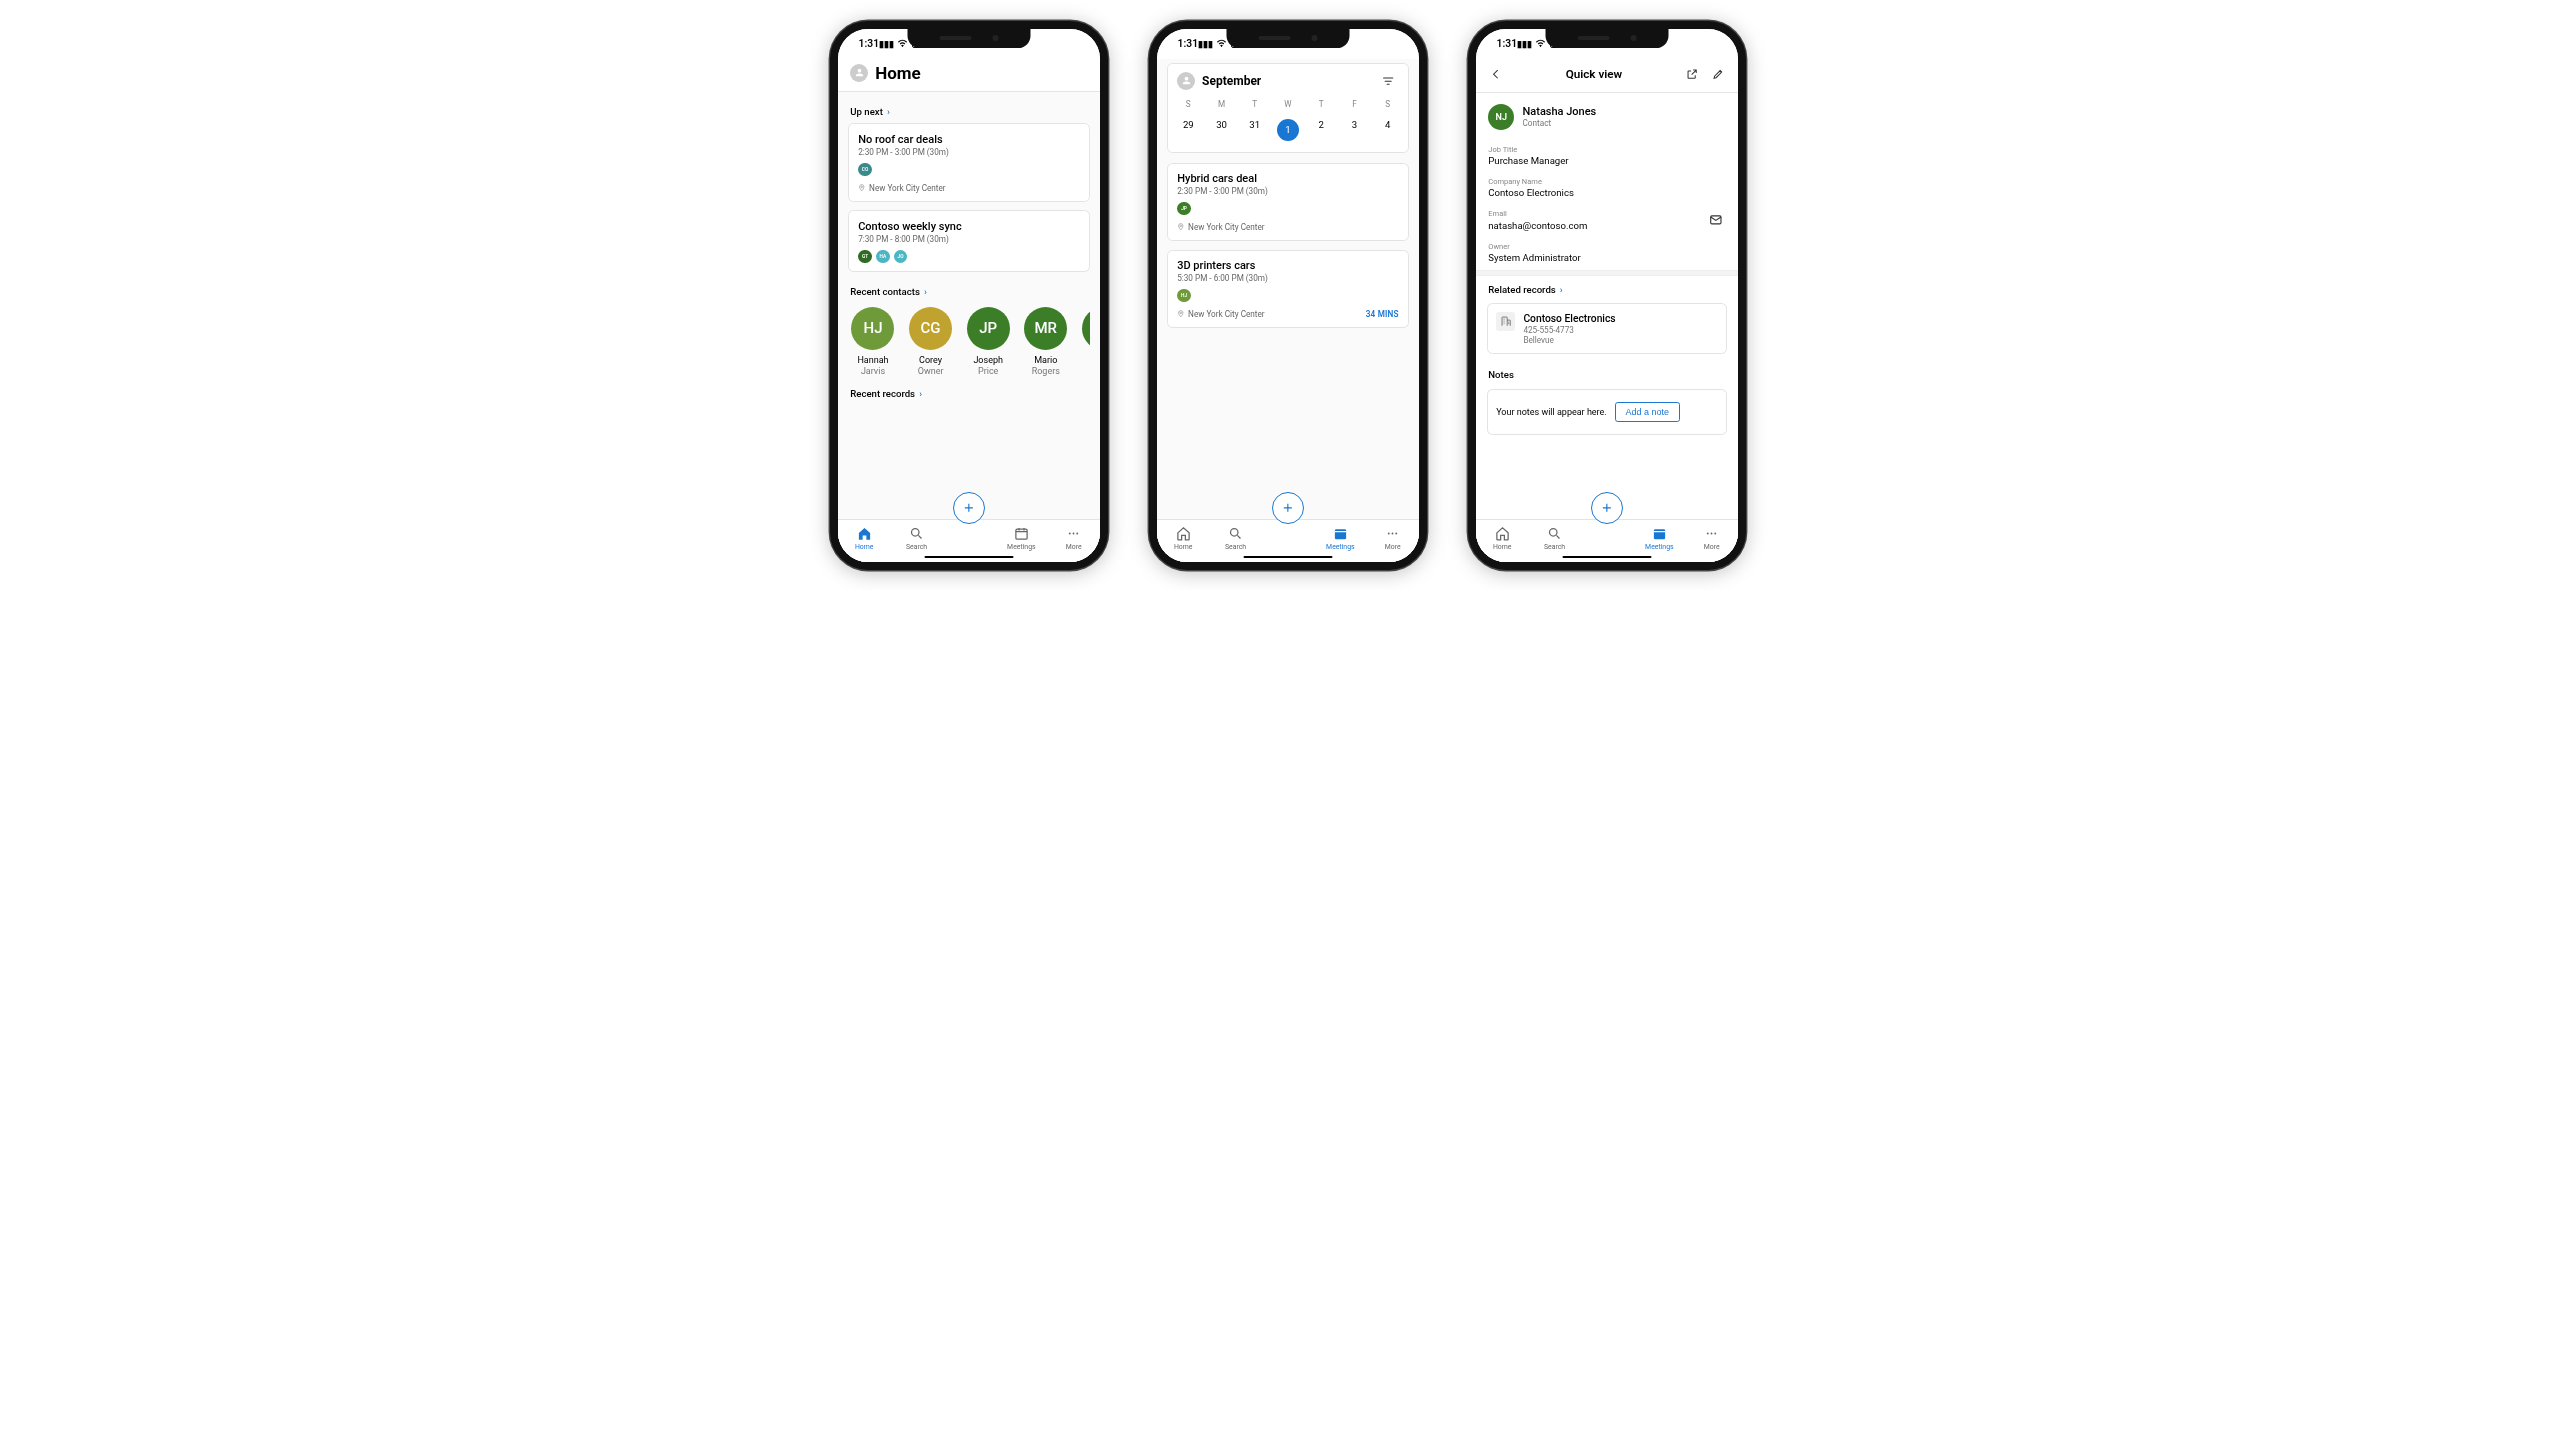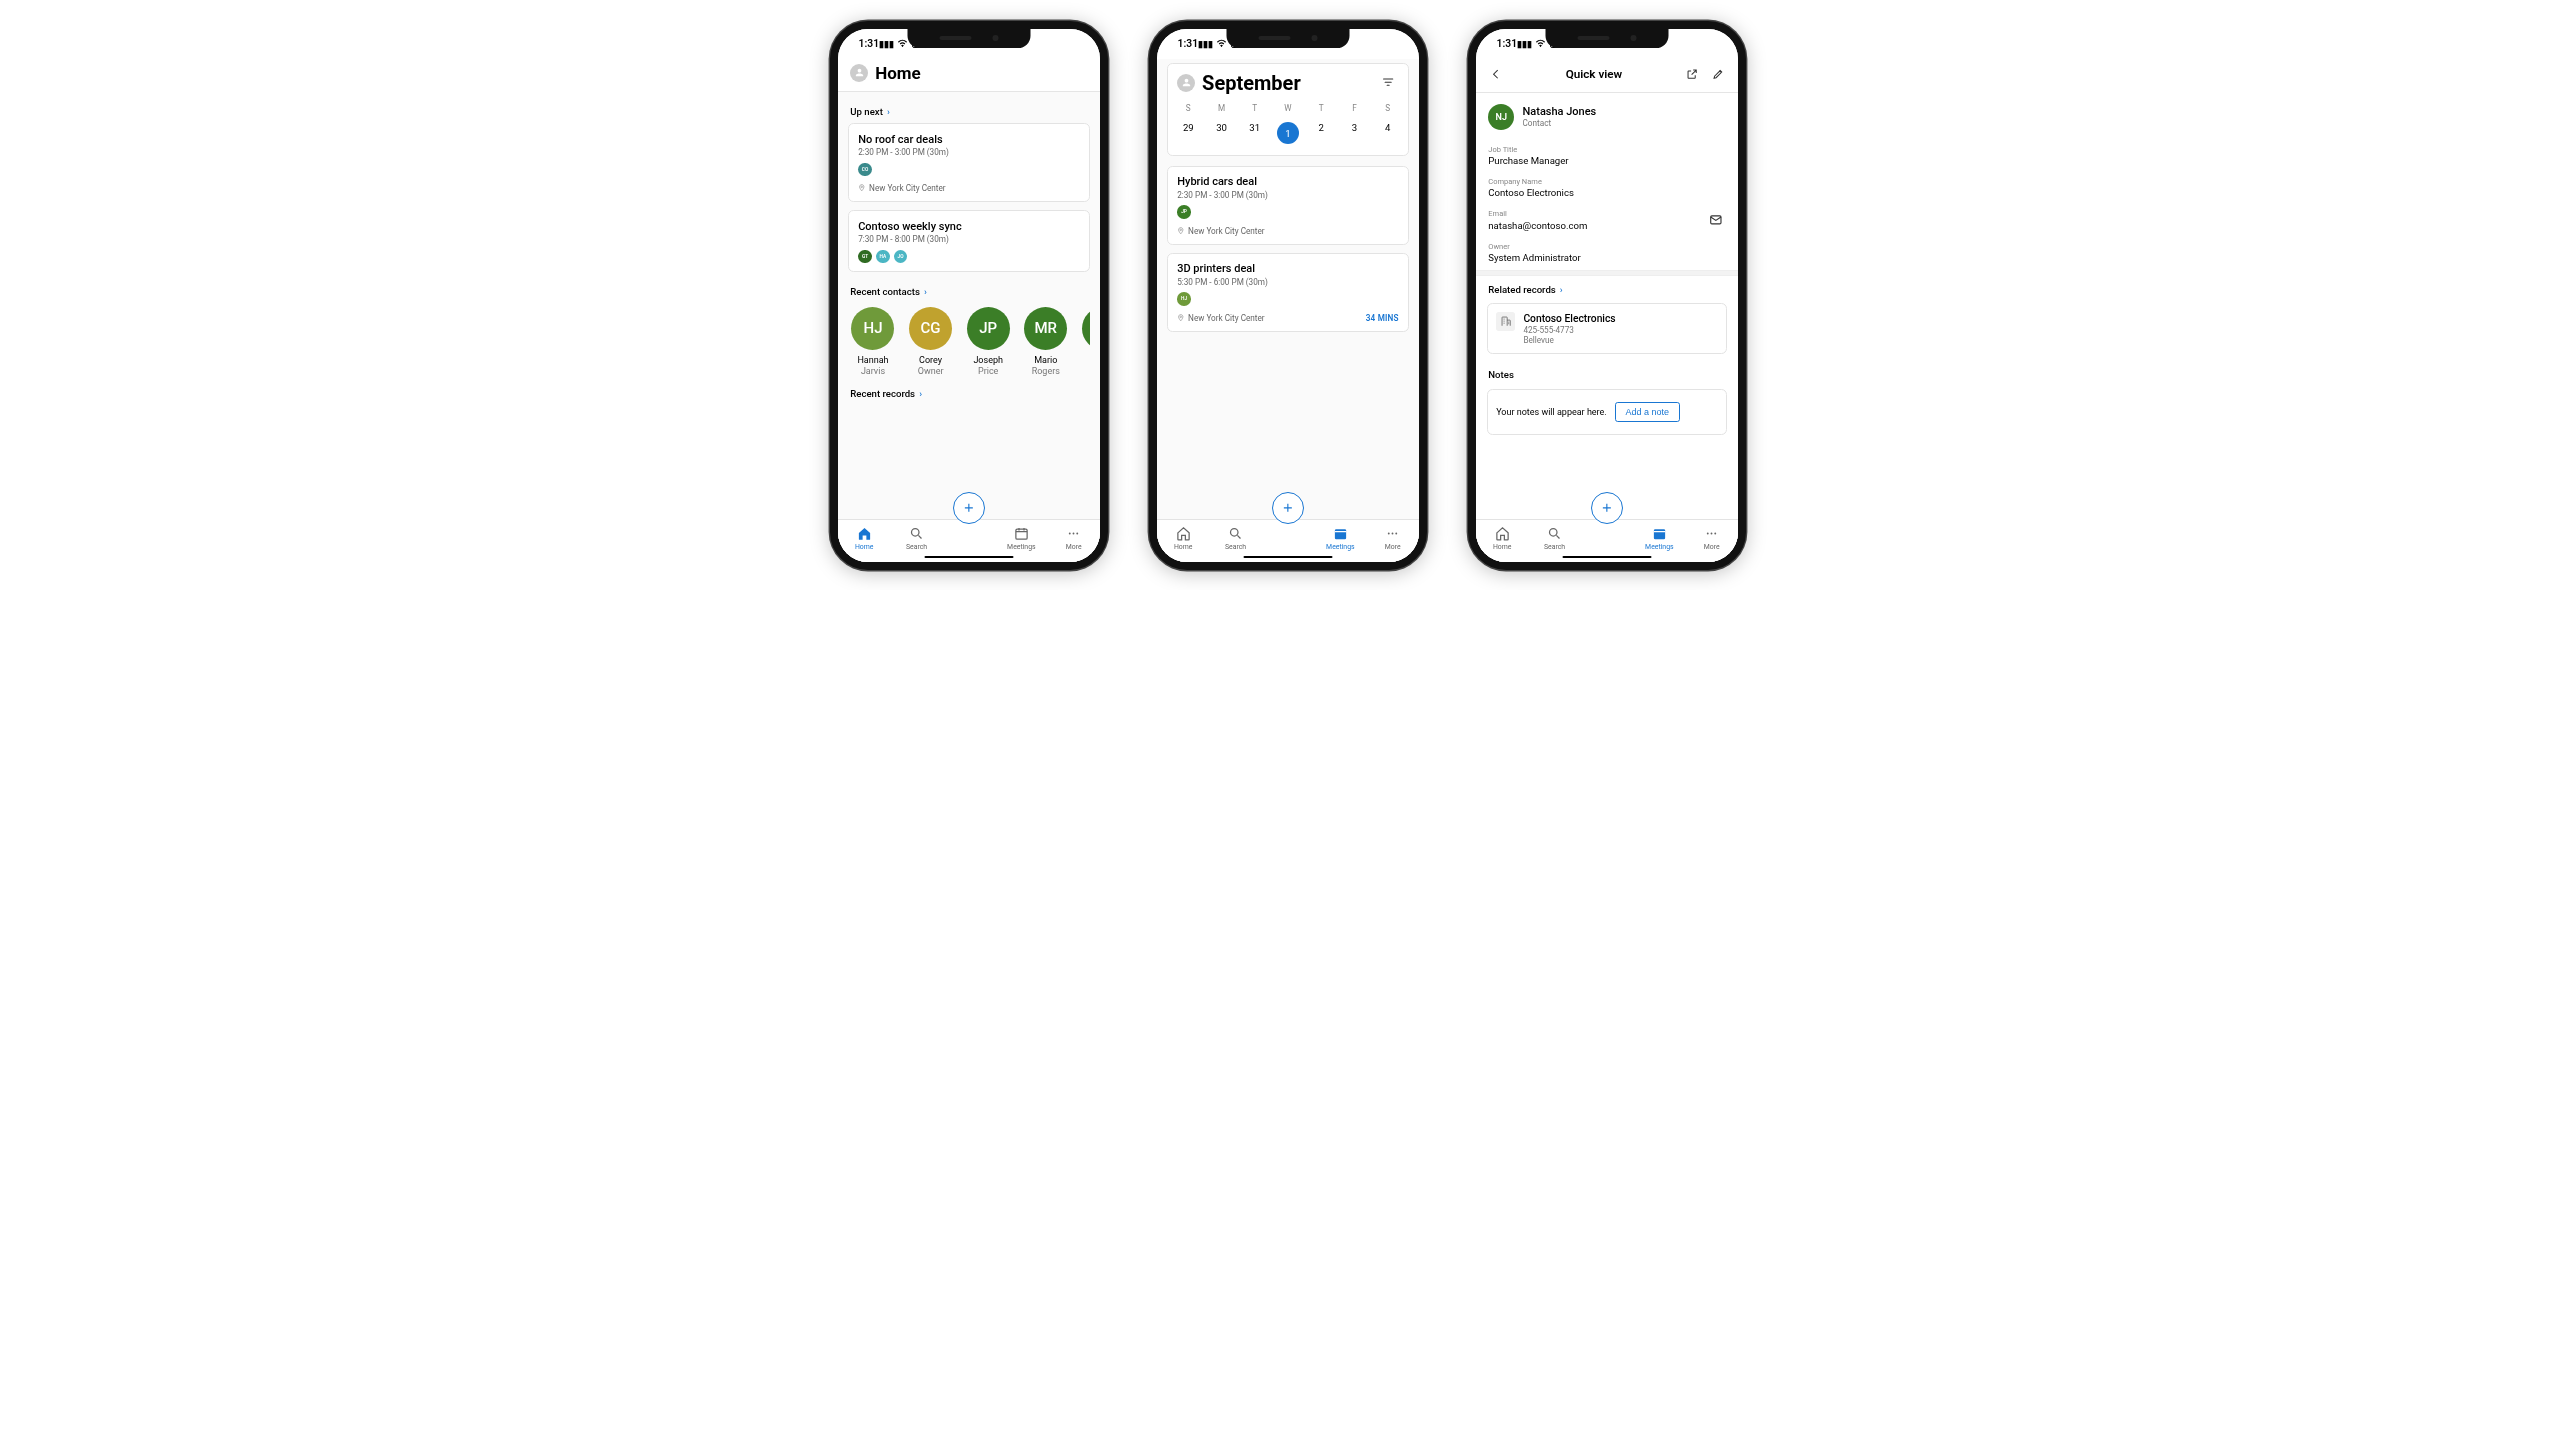--- a/index.html
+++ b/index.html
@@ -69,21 +69,21 @@
   .loc-row.split{justify-content:space-between;}
   .time-badge{color:#1976d2;font-size:8.2px;font-weight:600;letter-spacing:0.2px;}
   .contacts-row{display:flex;gap:9.6px;overflow:hidden;padding:2.7px 1.4px 6.9px;}
   .contact{display:flex;flex-direction:column;align-items:center;width:48px;flex-shrink:0;}
   .contact-avatar{width:43px;height:43px;border-radius:50%;display:flex;align-items:center;justify-content:center;font-size:15px;font-weight:500;color:#fff;margin-bottom:5.5px;}
   .contact-name{font-size:9px;line-height:1.15;text-align:center;}
   .contact-last{color:#777;}
   
   .cal-wrap{background:#fff;border:0.7px solid #e3e3e3;border-radius:5.5px;padding:6.9px 4.1px 5.5px;margin-bottom:9.6px;}
   .cal-head{display:flex;align-items:center;justify-content:space-between;padding:0 5.5px 4.1px;}
-  .cal-title{font-size:20px;font-weight:700;display:flex;align-items:center;gap:6.9px;}
+  .cal-title{font-size:12px;font-weight:700;display:flex;align-items:center;gap:6.9px;}
   .cal-grid{display:grid;grid-template-columns:repeat(7,1fr);text-align:center;}
   .cal-dow{font-size:8.2px;color:#888;padding:4.1px 0;}
   .cal-day{font-size:9.6px;padding:5.5px 0;position:relative;}
   .cal-day.sel span{background:#1976d2;color:#fff;border-radius:50%;width:22px;height:22px;display:inline-flex;align-items:center;justify-content:center;}
   
   .qv-header{display:flex;align-items:center;padding:5.5px 9.6px 6.9px;border-bottom:0.7px solid #e5e5e5;gap:5.5px;}
   .qv-profile{display:flex;align-items:center;gap:8.2px;padding:11px 12.3px;}
   .qv-avatar{width:26px;height:26px;border-radius:50%;background:#3b7e27;color:#fff;display:flex;align-items:center;justify-content:center;font-size:9px;font-weight:600;}
   .qv-name{font-size:11px;font-weight:500;}
   .qv-type{font-size:8.2px;color:#777;}
@@ -315,21 +315,21 @@
         <div class="loc-row">
           <svg width="7.5" height="7.5" viewBox="0 0 24 24">
               <path fill="none" stroke="#888" stroke-width="2" d="M12 2C8 2 5 5 5 9c0 5 7 13 7 13s7-8 7-13c0-4-3-7-7-7z"></path>
               <circle cx="12" cy="9" r="2.5" fill="none" stroke="#888" stroke-width="2"></circle>
             </svg>
           <span>New York City Center</span>
         </div>
       </div>
 
       <div class="card">
-        <div class="card-title">3D printers deal</div>
+        <div class="card-title">3D printers cars</div>
         <div class="card-sub">5:30 PM - 6:00 PM (30m)</div>
         <div class="pill-row">
             <span class="pill" style="background:#6f9a3a">HJ</span>
           </div>
         <div class="loc-row split">
           <span style="display:flex;align-items:center;gap:3.4px;">
             <svg width="7.5" height="7.5" viewBox="0 0 24 24">
                 <path fill="none" stroke="#888" stroke-width="2" d="M12 2C8 2 5 5 5 9c0 5 7 13 7 13s7-8 7-13c0-4-3-7-7-7z"></path>
                 <circle cx="12" cy="9" r="2.5" fill="none" stroke="#888" stroke-width="2"></circle>
               </svg>

